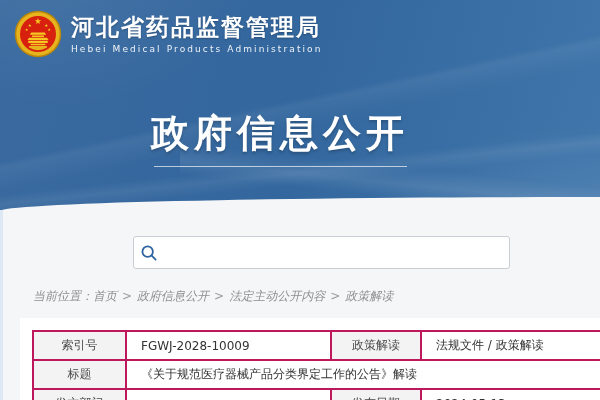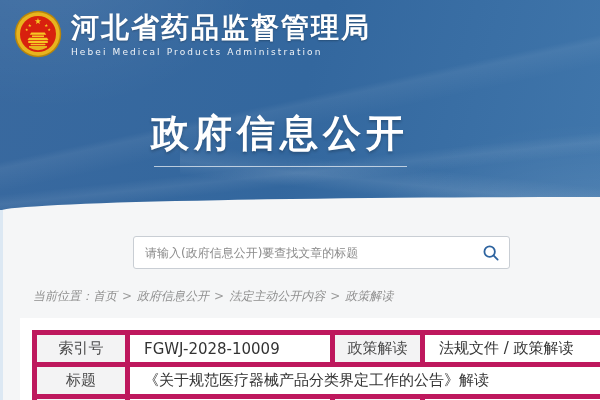--- a/index.html
+++ b/index.html
@@ -28,21 +28,21 @@
   .wave{position:absolute;pointer-events:none;}
   .w1{left:-120px;top:95px;width:800px;height:160px;
       background:linear-gradient(174deg, transparent 46%, rgba(255,255,255,.07) 50%, transparent 55%);}
   .w2{left:180px;top:140px;width:520px;height:90px;
       background:linear-gradient(186deg, transparent 40%, rgba(255,255,255,.09) 52%, transparent 62%);}
 
   
   .brand{position:absolute;left:14px;top:10px;display:flex;align-items:center;gap:9px;cursor:pointer;}
   .emblem{width:48px;height:48px;flex:0 0 48px;display:block;}
   .brand-zh{
-    color:#fff;font-size:28px;font-weight:bold;letter-spacing:2px;line-height:1.2;
+    color:#fff;font-size:23px;font-weight:bold;letter-spacing:2px;line-height:1.2;
     text-shadow:0 1px 2px rgba(0,0,0,.25);white-space:nowrap;
   }
   .brand-en{
     color:rgba(255,255,255,.92);font-size:9px;letter-spacing:2.1px;margin-top:3px;white-space:nowrap;
   }
 
   
   .hero{position:absolute;left:0;top:112px;width:560px;text-align:center;}
   .hero h1{
     margin:0;color:#fff;font-size:38px;font-weight:bold;letter-spacing:5px;line-height:42px;
@@ -75,21 +75,21 @@
   }
   .breadcrumb a{color:#8f8f8f;text-decoration:none;cursor:pointer;}
   .breadcrumb .sep{margin:0 5px;color:#9a9a9a;}
 
   .card{
     position:absolute;left:20px;top:108px;width:580px;height:120px;
     background:#fff;padding:12px 0 0 12px;box-sizing:border-box;
   }
   table.meta{border-collapse:collapse;table-layout:fixed;width:690px;}
   table.meta td{
-    border:5px solid #be185d;height:27px;font-size:15px;overflow:hidden;white-space:nowrap;
+    border:2px solid #be185d;height:27px;font-size:12px;overflow:hidden;white-space:nowrap;
   }
   td.lab{background:#f3f3f4;color:#4a4a4a;text-align:center;padding:0 4px;}
   td.val{color:#333;padding:0 14px;text-align:left;}
 </style>
 </head>
 <body>
 
 <div class="page">
 
   <header class="banner">
@@ -122,21 +122,20 @@
     <div class="hero">
       <h1>政府信息公开</h1>
       <div class="hero-line"></div>
     </div>
   </header>
 
   <main class="content">
     <div class="left-edge"></div>
 
     <div class="searchbar">
-      <input type="text" placeholder="请输入(政府信息公开)要查找文章的标题" style="">
       <button class="search-btn" type="button">
         <svg width="18" height="18" viewBox="0 0 20 20" aria-hidden="true">
           <circle cx="8.5" cy="8.5" r="5.8" fill="none" stroke="#2d639f" stroke-width="2"></circle>
           <line x1="13" y1="13" x2="17.4" y2="17.4" stroke="#2d639f" stroke-width="2" stroke-linecap="round"></line>
         </svg>
       </button>
     </div>
 
     <nav class="breadcrumb">
       <span>当前位置：</span><a>首页</a><span class="sep">&gt;</span><a>政府信息公开</a><span class="sep">&gt;</span><a>法定主动公开内容</a><span class="sep">&gt;</span><a>政策解读</a>

